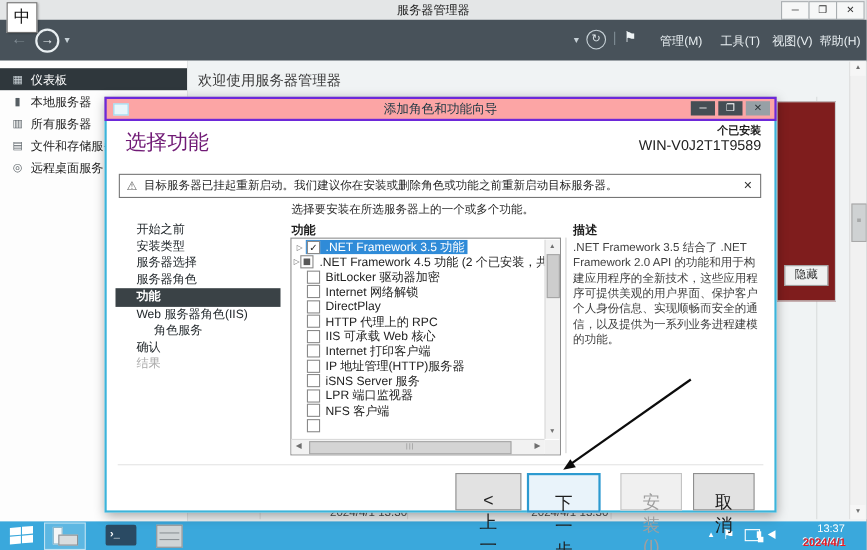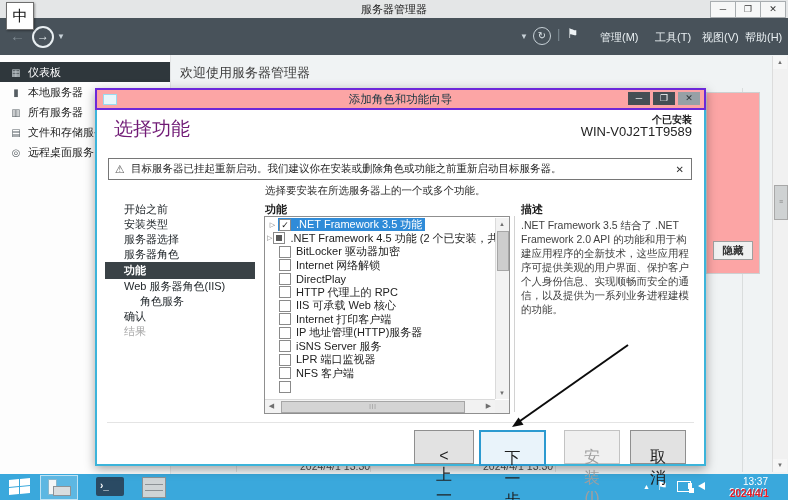--- a/index.html
+++ b/index.html
@@ -33,21 +33,21 @@
   .sidebar{left:0;top:55px;width:170px;height:419px;background:#fdfdfd;border-right:1px solid #e2e4e5;}
   .side-item{display:flex;align-items:center;height:20px;cursor:default;}
   .side-item.sel{background:#2f373c;color:#fff;}
   .side-ico{width:16px;margin-left:8px;font-size:10px;color:#565e63;text-align:center;}
   .side-item.sel .side-ico{color:#ccd4d9;}
   .side-label{margin-left:4px;font-size:11px;}
   #sidebar-items{position:absolute;left:0;top:7px;right:0;}
   
   .welcome{left:180px;top:64px;font-size:13px;color:#3c3c3c;}
   .tileline{width:1px;top:88px;height:384px;background:#dadddd;}
-  .sidepanel{left:706px;top:92px;width:52px;height:180px;background:#fca5a5;border:1px solid #cdd0d1;font-weight:bold;}
+  .sidepanel{left:706px;top:92px;width:52px;height:180px;background:#7f1d1d;border:1px solid #cdd0d1;}
   .hidebtn{position:absolute;left:6px;top:148px;width:38px;height:17px;border:1px solid #9f9f9f;
     background:#f0f1f1;font-size:10.5px;color:#333;text-align:center;line-height:16px;}
   .tstamp{top:460px;font-size:10.5px;color:#4a4a4a;}
   
   .mscroll{left:772px;top:56px;width:15px;height:416px;background:#f1f1f1;border-left:1px solid #dcdcdc;}
   .msc-arrow{position:absolute;left:0;width:14px;height:13px;background:#f6f6f6;color:#6f6f6f;
     font-size:6px;text-align:center;line-height:13px;}
   .msc-thumb{position:absolute;left:1px;top:129px;width:12px;height:33px;background:#cfd2d3;
     border:1px solid #a8a8a8;color:#848484;font-size:7px;text-align:center;line-height:31px;}
   

